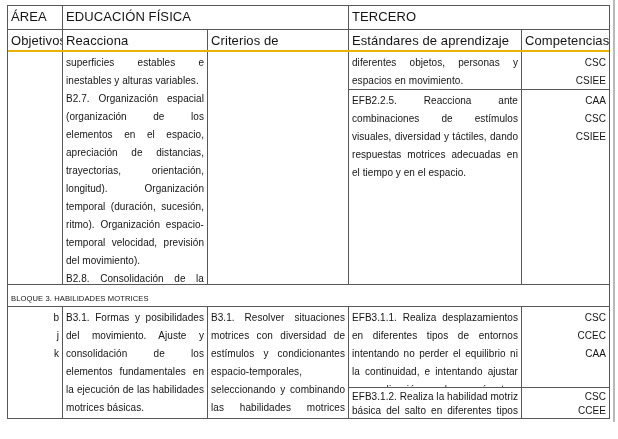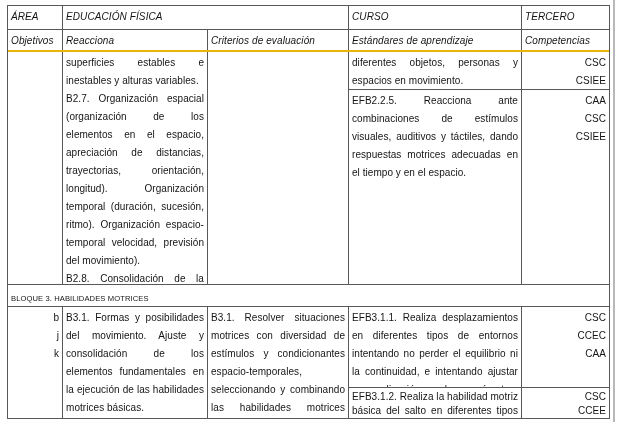--- a/index.html
+++ b/index.html
@@ -48,25 +48,24 @@
     letter-spacing: 0.05px;
   }
   .cell.lastcol { border-right: none; flex: 1 1 auto; }
   .c1 { width: 55px; flex: 0 0 55px; }
   .c2 { width: 145px; flex: 0 0 145px; }
   .c3 { width: 141px; flex: 0 0 141px; }
   .c4 { width: 173px; flex: 0 0 173px; }
   .cmerge { width: 286px; flex: 0 0 286px; }
 
   .headcell {
-    font-size: 10px;
+    font-size: 13px;
     line-height: 14px;
     padding-top: 4px;
     letter-spacing: 0.1px;
-    font-style: italic;
   }
   .just { text-align: justify; }
   .para { margin: 0; text-align: justify; }
   .comp { margin: 0; text-align: right; }
 
   .estcomp {
     flex: 1 1 auto;
     display: flex;
     flex-direction: column;
     overflow: hidden;
@@ -101,21 +100,20 @@
 </style>
 </head>
 <body>
 
 <div class="page">
   <div class="table">
 
     <div class="row head1">
       <div class="cell c1 headcell">ÁREA</div>
       <div class="cell cmerge headcell">EDUCACIÓN FÍSICA</div>
-      <div class="cell c4 headcell">CURSO</div>
       <div class="cell lastcol headcell">TERCERO</div>
     </div>
 
     <div class="row head2">
       <div class="cell c1 headcell">Objetivos</div>
       <div class="cell c2 headcell">Reacciona</div>
       <div class="cell c3 headcell">Criterios de evaluación</div>
       <div class="cell c4 headcell">Estándares de aprendizaje</div>
       <div class="cell lastcol headcell">Competencias motriz</div>
     </div>
@@ -130,21 +128,21 @@
       <div class="cell c3"></div>
       <div class="estcomp">
         <div class="subrow subA1 sep">
           <div class="cell c4 just">diferentes objetos, personas y espacios en movimiento.</div>
           <div class="cell lastcol">
               <div class="comp">CSC</div>
               <div class="comp">CSIEE</div>
             </div>
         </div>
         <div class="subrow subB1">
-          <div class="cell c4 just">EFB2.2.5. Reacciona ante combinaciones de estímulos visuales, auditivos y táctiles, dando respuestas motrices adecuadas en el tiempo y en el espacio.</div>
+          <div class="cell c4 just">EFB2.2.5. Reacciona ante combinaciones de estímulos visuales, diversidad y táctiles, dando respuestas motrices adecuadas en el tiempo y en el espacio.</div>
           <div class="cell lastcol">
               <div class="comp">CAA</div>
               <div class="comp">CSC</div>
               <div class="comp">CSIEE</div>
             </div>
         </div>
       </div>
     </div>
 
     <div class="row bloque">

